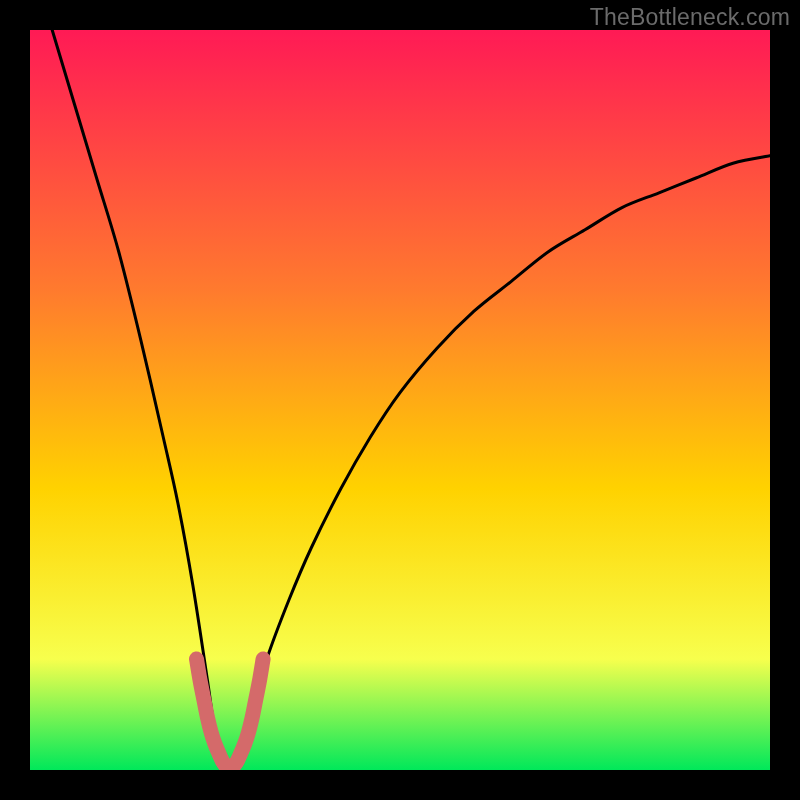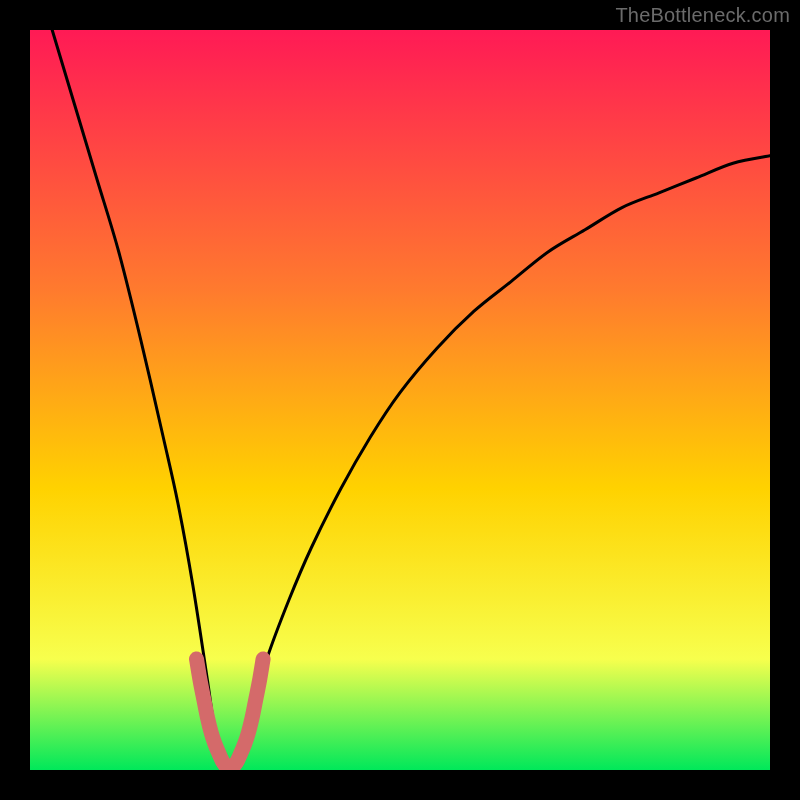--- a/index.html
+++ b/index.html
@@ -24,21 +24,21 @@
     top: 30px;
     left: 30px;
     width: 740px;
     height: 740px;
   }
   .watermark {
     position: absolute;
     top: 4px;
     right: 10px;
     color: #6b6b6b;
-    font-size: 20px;
+    font-size: 23px;
     font-weight: 400;
     letter-spacing: 0.2px;
     text-align: center;
   }
 </style>
 </head>
 <body>
 
 <div class="frame">
   <div class="watermark">TheBottleneck.com</div>

